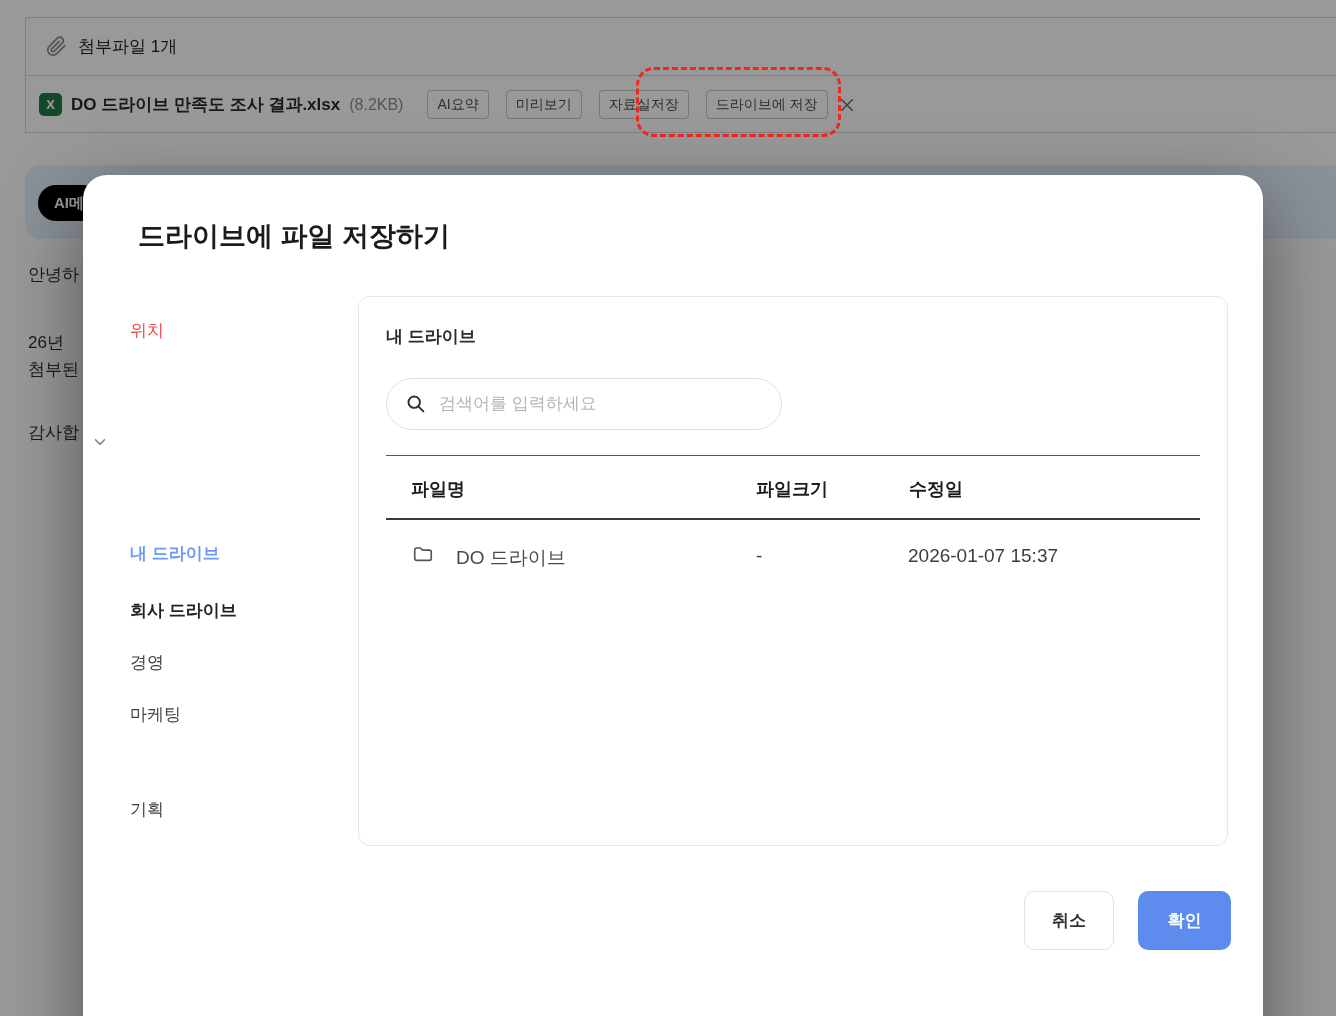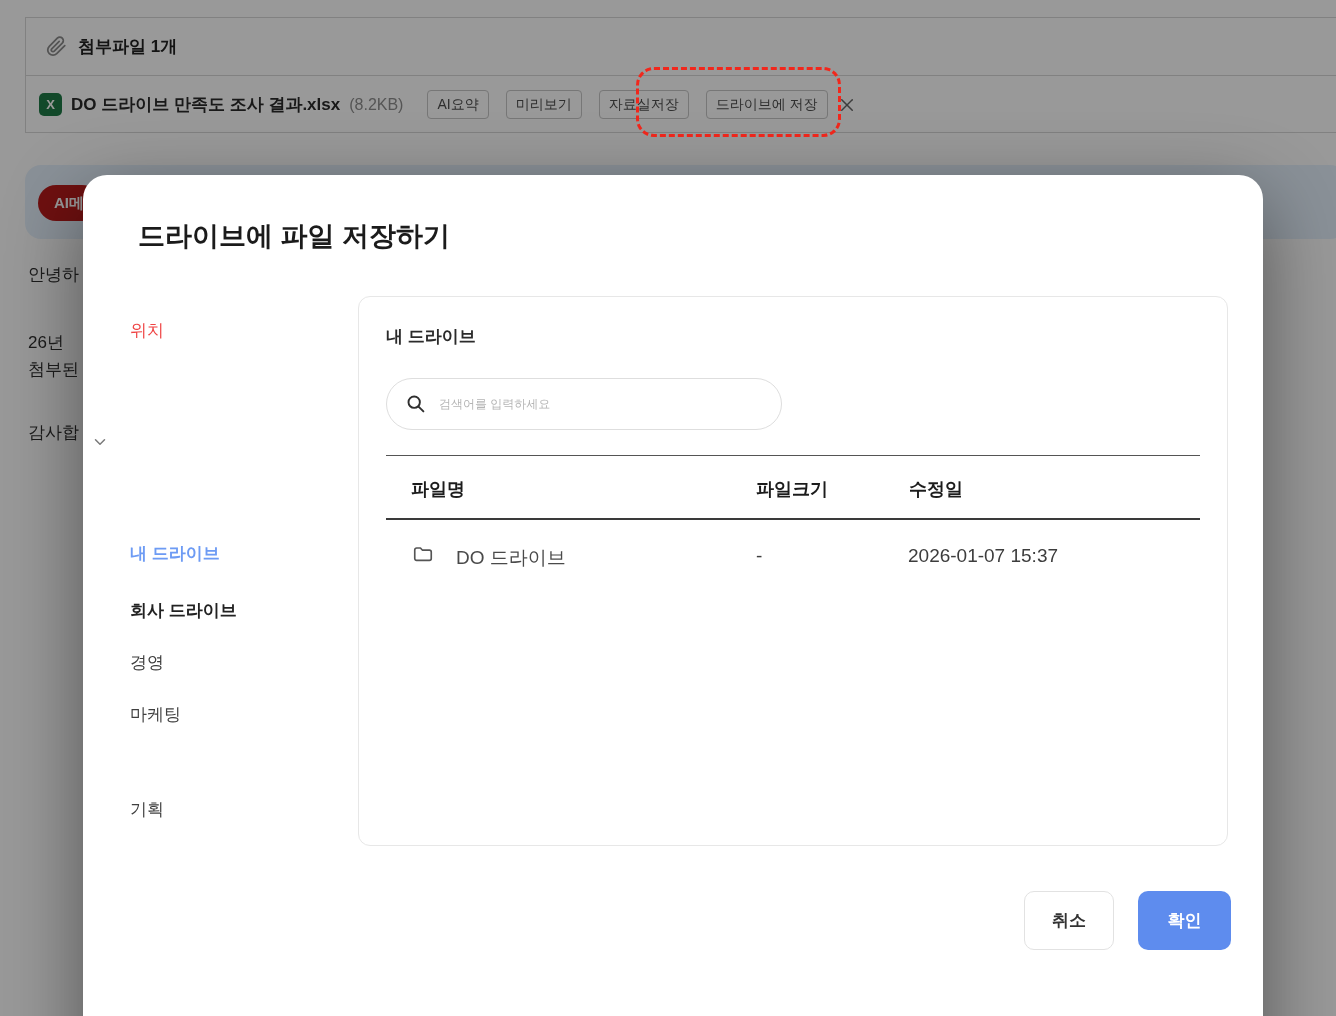--- a/index.html
+++ b/index.html
@@ -12,21 +12,21 @@
   
   .backdrop { position:absolute; inset:0; background:#fff; }
   .attach-box {
     position:absolute; left:25px; top:17px; right:-3px; height:116px;
     background:#fff; border:1px solid #d8d8d8; border-right:none;
   }
   .attach-head {
     position:absolute; left:0; top:0; right:0; height:58px;
     border-bottom:1px solid #d8d8d8; display:flex; align-items:center; padding-left:20px;
   }
-  .attach-head .label { font-size:17px; font-weight:700; color:#222; margin-left:11px; }
+  .attach-head .label { font-size:17px; font-weight:400; color:#222; margin-left:11px; }
   .icon-svg { display:inline-block; vertical-align:middle; }
   .file-row { position:absolute; left:0; top:59px; right:0; bottom:0; display:flex; align-items:center; padding-left:13px; }
   .excel-ico {
     width:23px; height:23px; border-radius:5px; background:#1e7a46; color:#fff;
     font-size:13px; font-weight:700; display:flex; align-items:center; justify-content:center; flex:0 0 auto;
   }
   .file-name { font-size:17px; font-weight:700; color:#2a2a2a; margin-left:9px; }
   .file-size { font-size:16px; color:#8e8e8e; margin-left:9px; }
   .chips { display:flex; align-items:center; gap:17px; margin-left:24px; }
   .chip {
@@ -34,21 +34,21 @@
     font-size:14px; padding:6px 9px; line-height:1.1; white-space:nowrap; cursor:pointer;
     font-family:inherit;
   }
   .file-close { margin-left:10px; display:flex; align-items:center; cursor:pointer; }
   .ai-banner {
     position:absolute; left:25px; top:165px; right:-10px; height:74px;
     background:#e7f2fd; border-radius:16px;
   }
   .ai-badge {
     position:absolute; left:13px; top:20px; height:36px; padding:0 16px;
-    background:#b91c1c; border-radius:18px; color:#fff; font-size:15px; font-weight:700;
+    background:#000000; border-radius:18px; color:#fff; font-size:15px; font-weight:700;
     display:flex; align-items:center;
   }
   .bg-texts { position:absolute; left:0; top:0; width:83px; height:100%; overflow:hidden; }
   .bg-line { position:absolute; left:28px; white-space:nowrap; font-size:17px; font-weight:500; color:#2f2f2f; }
   
   .overlay { position:absolute; inset:0; background:rgba(0,0,0,0.40); z-index:10; }
   
   .red-dash {
     position:absolute; left:636px; top:67px; width:205px; height:70px;
     border:3px dashed #f2271c; border-radius:18px; z-index:20;
@@ -66,21 +66,21 @@
   .side-item.bold { color:#222; font-weight:700; }
   .side-chev { position:absolute; left:8px; top:258px; cursor:pointer; }
   .panel {
     position:absolute; left:275px; top:121px; width:870px; height:550px;
     border:1px solid #e7e7e7; border-radius:12px; background:#fff;
   }
   .panel-title { position:absolute; left:27px; top:28px; font-size:17px; font-weight:600; color:#2b2b2b; }
   .search-wrap { position:absolute; left:27px; top:81px; width:396px; height:52px; }
   .search-wrap input {
     width:100%; height:100%; border:1.5px solid #dedede; border-radius:26px;
-    padding:0 18px 0 52px; font-size:12px; color:#333; outline:none; background:#fff;
+    padding:0 18px 0 52px; font-size:17px; color:#333; outline:none; background:#fff;
     font-family:inherit;
   }
   .search-wrap input::placeholder { color:#b5b5b5; }
   .search-ico { position:absolute; left:19px; top:15px; pointer-events:none; }
   .tbl { position:absolute; left:27px; right:27px; top:158px; }
   .tbl-top { position:absolute; left:0; right:0; top:0; height:0; border-top:1px solid #555; }
   .th { position:absolute; top:22px; font-size:18px; font-weight:600; color:#1c1c1c; }
   .th.c1 { left:25px; } .th.c2 { left:370px; } .th.c3 { left:523px; }
   .tbl-mid { position:absolute; left:0; right:0; top:63px; height:0; border-top:2px solid #3a3a3a; }
   .trow { position:absolute; left:0; right:0; top:64px; height:74px; cursor:pointer; }

